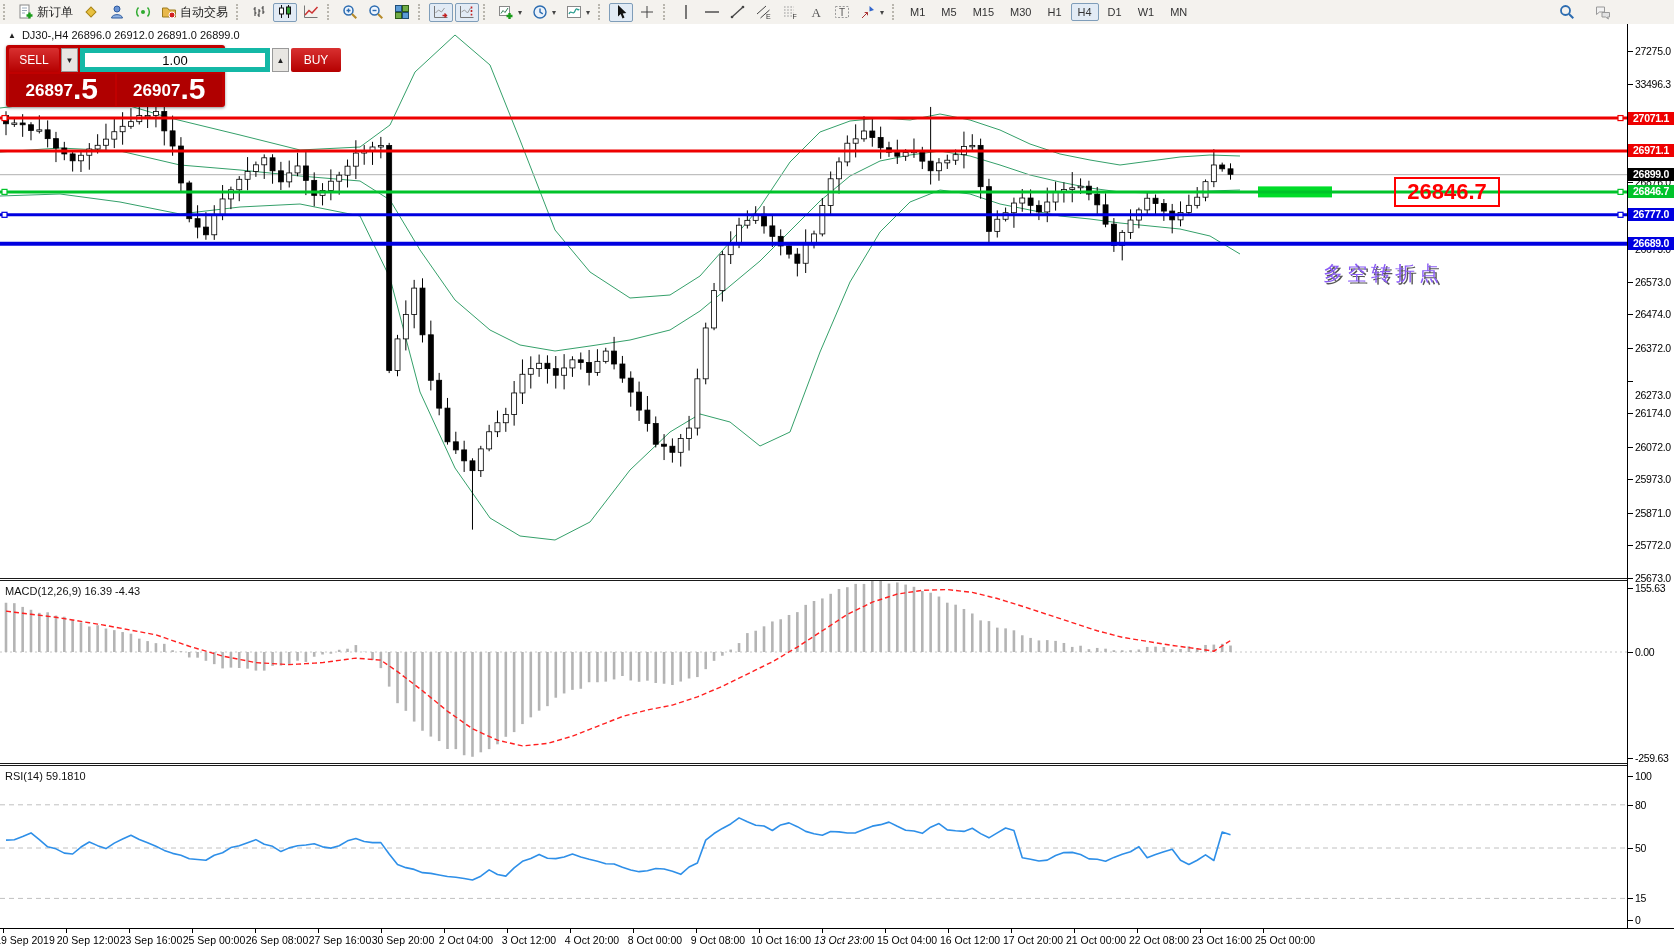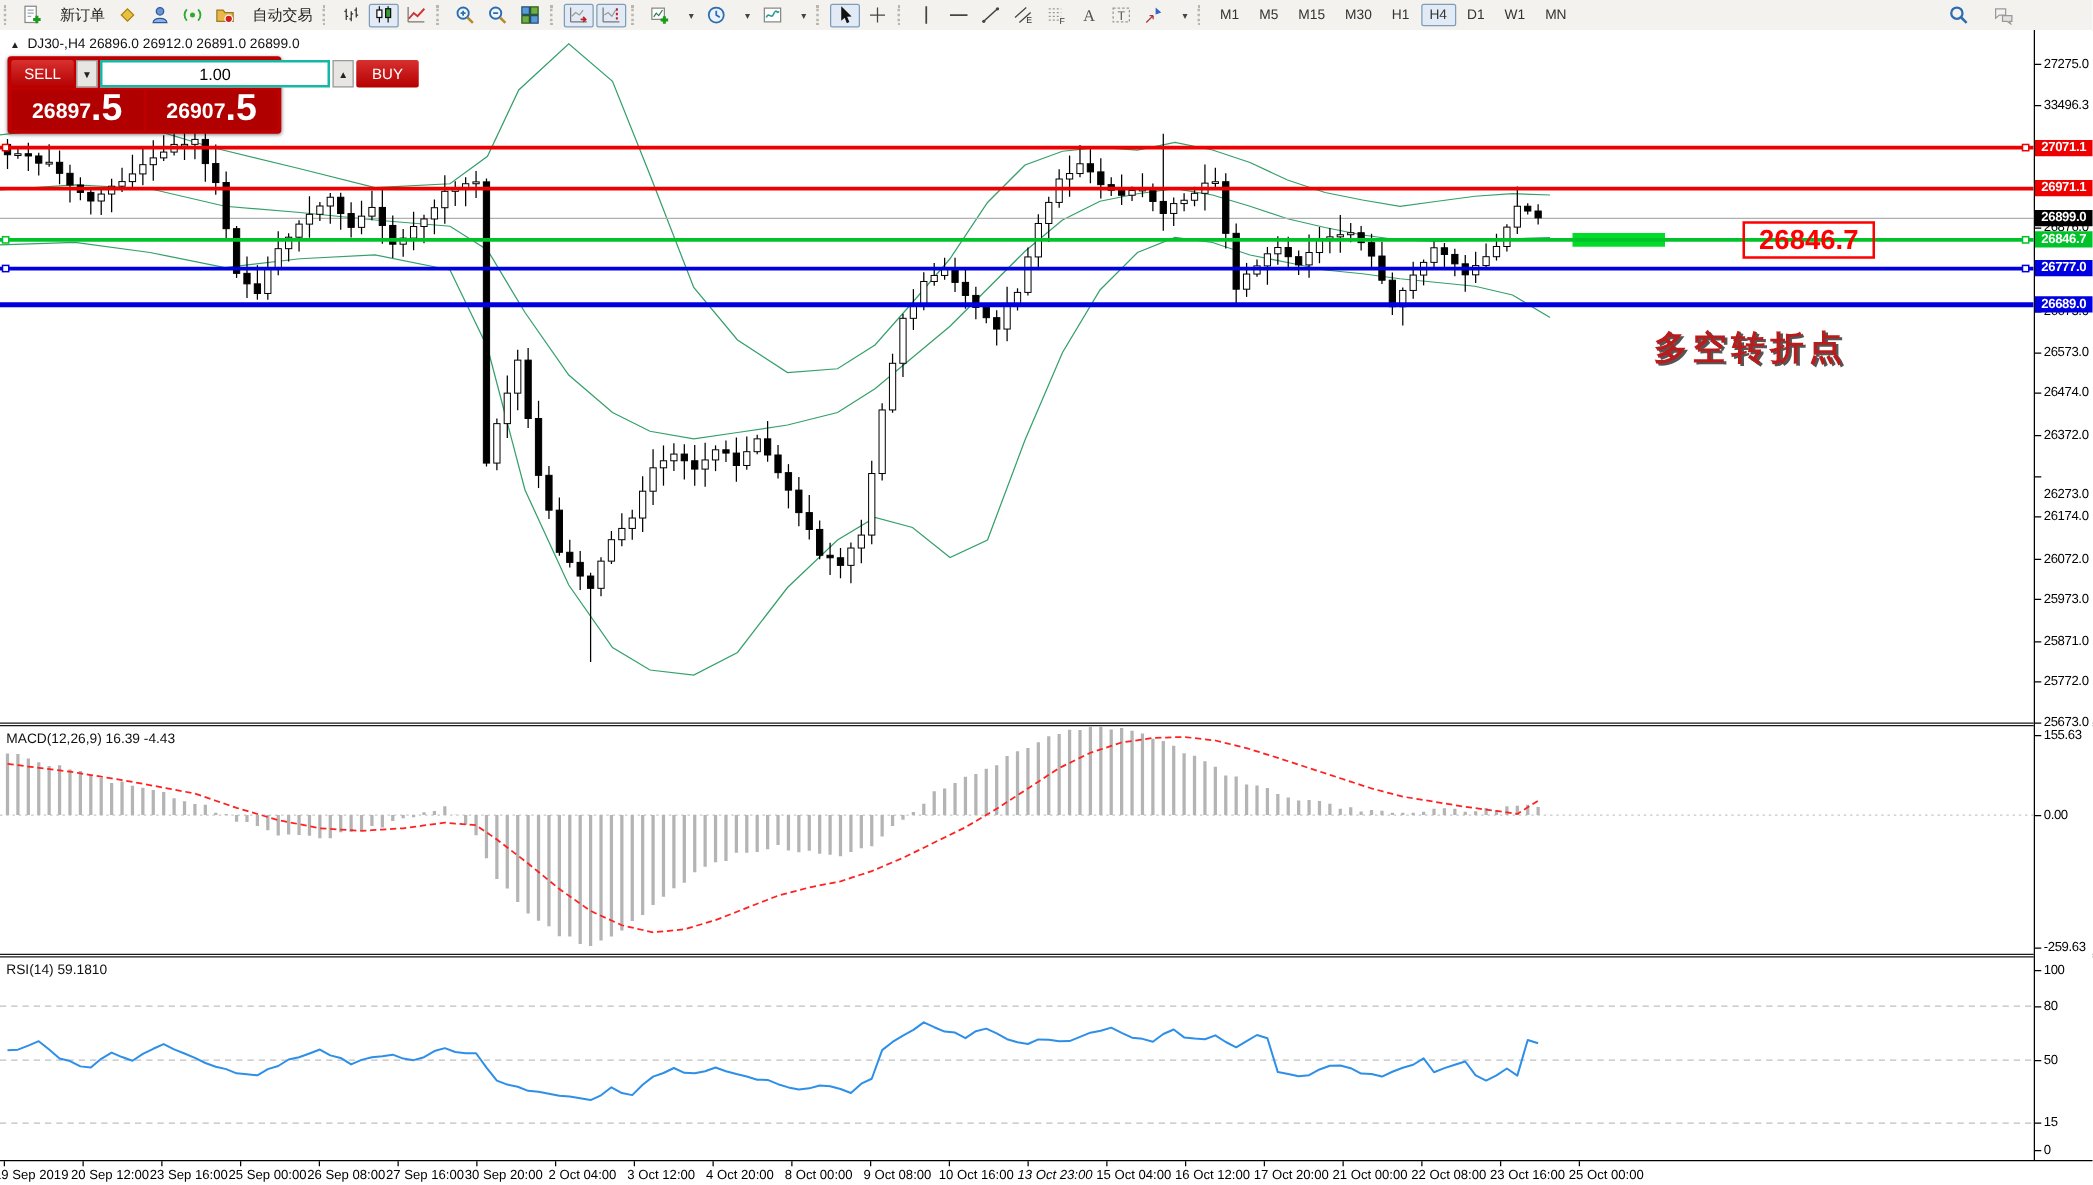--- a/index.html
+++ b/index.html
@@ -1,21 +1,21 @@
 <!DOCTYPE html>
 <html><head>
 <meta charset="utf-8">
 <style>
   html,body{margin:0;padding:0;background:#fff;width:1674px;height:948px;overflow:hidden;
     font-family:"Liberation Sans",sans-serif;-webkit-font-smoothing:antialiased;}
   
   .toolbar{position:absolute;left:0;top:0;width:1674px;height:24px;background:#f4f2ee;
     border-bottom:1px solid #9b9b9b;display:flex;align-items:center;font-size:12px;color:#222;}
   .tb-handle{width:5px;height:16px;margin:0 3px;border-left:2px dotted #b9b6ae;}
-  .tbtn{display:flex;align-items:center;gap:14px;padding:1px 3px;margin:0 1px;border:1px solid transparent;
+  .tbtn{display:flex;align-items:center;gap:3px;padding:1px 3px;margin:0 1px;border:1px solid transparent;
     border-radius:2px;height:19px;box-sizing:border-box;cursor:default;}
   .tbtn.active{background:#e2ebf5;border-color:#7f9db9;}
   .tbtn .lbl{white-space:nowrap;}
   .tbtn svg{display:block;}
   .caret{font-size:8px;color:#444;margin-left:1px;}
   .tfbtn{padding:2px 6px;margin:0 1px;font-size:11px;color:#333;border:1px solid transparent;border-radius:2px;}
   .tfbtn.active{background:#e2ebf5;border-color:#7f9db9;}
   .tb-spacer{flex:1;}
   .tb-right{display:flex;align-items:center;margin-right:58px;gap:10px;}
   
@@ -35,29 +35,29 @@
   
   .symbar{position:absolute;left:8px;top:5px;font-size:11px;color:#111;display:flex;align-items:center;gap:6px;}
   .symbar .tri{font-size:8px;color:#222;}
   .trade-panel{position:absolute;left:6px;top:21px;width:219px;height:62px;background:#c00000;border-radius:3px;
     box-shadow:0 1px 3px rgba(0,0,0,.45);padding:3px;box-sizing:border-box;display:flex;flex-direction:column;gap:2px;}
   .tp-row1{display:flex;height:24px;gap:2px;}
   .tp-btn{flex:0 0 50px;background:linear-gradient(#d83030,#b50000);color:#fff;font-size:12px;
     display:flex;align-items:center;justify-content:center;border-radius:2px;}
   .tp-spin{flex:0 0 17px;background:#e8e6e2;border:1px solid #999;box-sizing:border-box;color:#222;
     display:flex;align-items:center;justify-content:center;font-size:8px;}
-  .tp-vol{flex:1;background:#fff;border:2px solid #14b8a6;box-sizing:border-box;font-size:13px;text-align:center;color:#000;font-family:"Liberation Sans",sans-serif;}
+  .tp-vol{flex:1;background:#fff;border:5px solid #14b8a6;box-sizing:border-box;font-size:13px;text-align:center;color:#000;font-family:"Liberation Sans",sans-serif;}
   .tp-row2{display:flex;flex:1;gap:2px;}
   .tp-price{flex:1;background:#b00000;color:#fff;display:flex;align-items:flex-end;justify-content:center;padding-bottom:2px;}
   .tp-price .main{font-size:17px;font-weight:bold;line-height:26px;}
   .tp-price .frac{font-size:30px;font-weight:bold;line-height:30px;}
   .ind-label{position:absolute;left:5px;font-size:11px;color:#111;}
   .callout{position:absolute;left:1394px;top:153px;width:102px;height:26px;border:2px solid #f00;
     color:#f00;font-size:22px;font-weight:bold;text-align:center;line-height:26px;background:rgba(255,255,255,.0);}
-  .cn-note{position:absolute;left:1323px;top:236px;font-size:27px;font-weight:bold;color:#b91c1c;
+  .cn-note{position:absolute;left:1323px;top:236px;font-size:20px;font-weight:normal;color:#8b5cf6;
     text-shadow:2px 2px 0 #555;white-space:nowrap;letter-spacing:4px;}
 </style>
 </head>
 <body>
 
 <div class="toolbar">
     <div class="tb-handle"></div>
     <div class="tbtn">
       <span>
         <svg viewBox="0 0 16 16" width="16" height="16">

